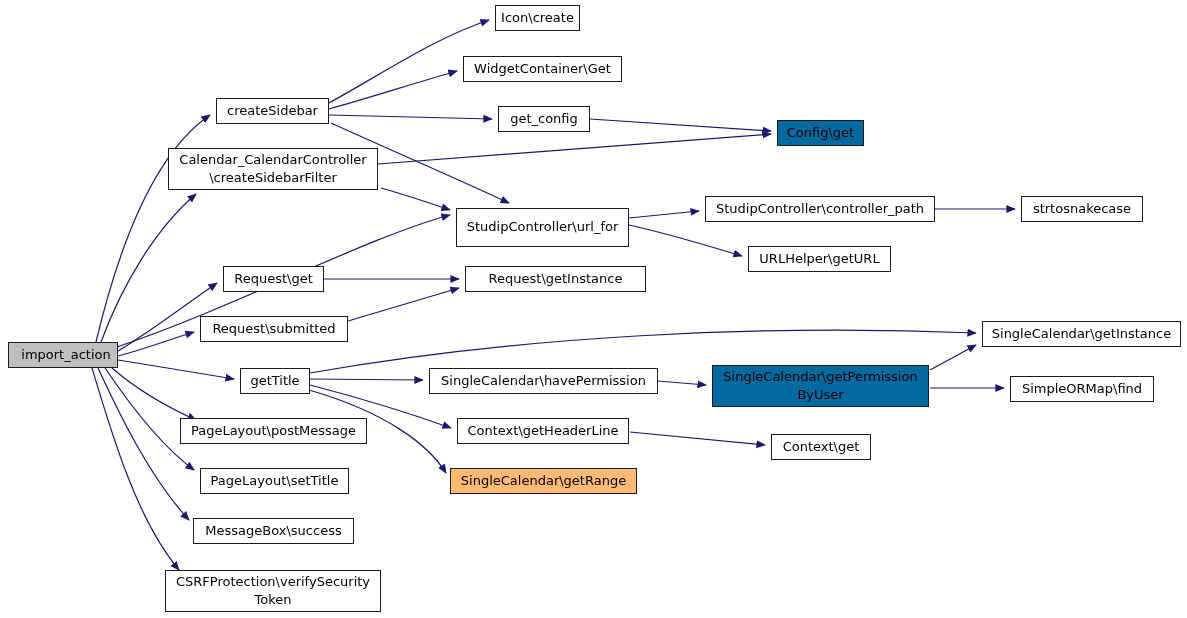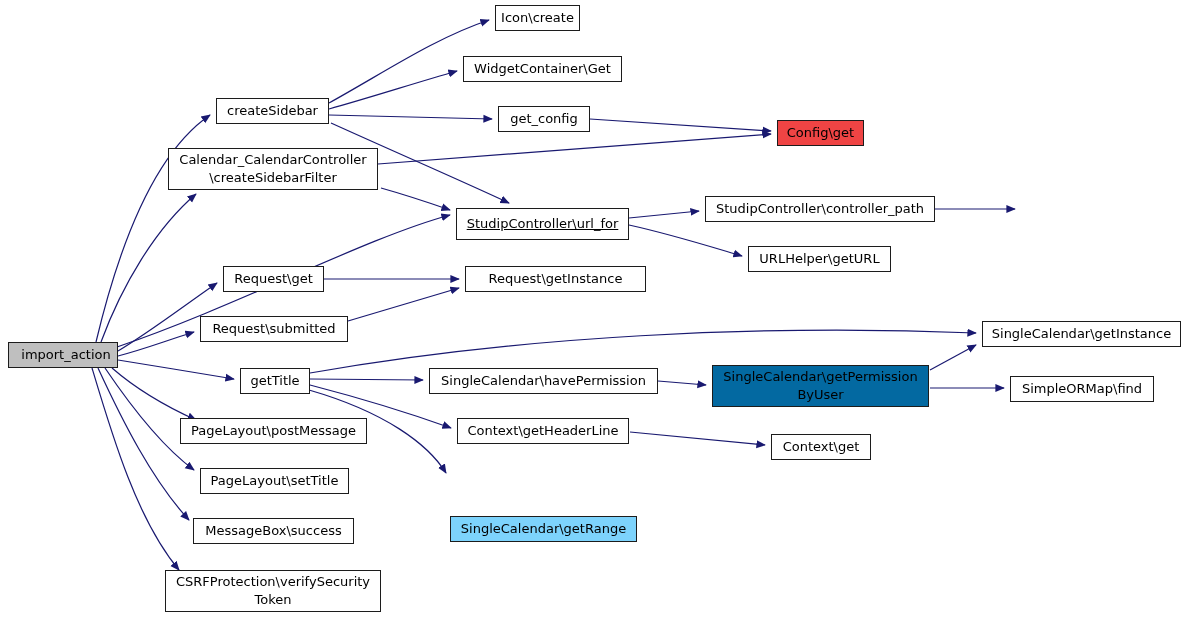--- a/index.html
+++ b/index.html
@@ -103,28 +103,31 @@
     </div>
     <div class="node" style="left: 495px; top: 5px; width: 85px; height: 26px; border-color: rgb(28, 28, 28); background: rgb(255, 255, 255); color: rgb(0, 0, 0);">
       <span>Icon\create</span>
     </div>
     <div class="node" style="left: 463px; top: 56px; width: 159px; height: 26px; border-color: rgb(28, 28, 28); background: rgb(255, 255, 255); color: rgb(0, 0, 0);">
       <span>WidgetContainer\Get</span>
     </div>
     <div class="node" style="left: 498px; top: 106px; width: 92px; height: 26px; border-color: rgb(28, 28, 28); background: rgb(255, 255, 255); color: rgb(0, 0, 0);">
       <span>get_config</span>
     </div>
-    <div class="node" style="left: 777px; top: 120px; width: 87px; height: 26px; border-color: rgb(28, 28, 28); background: #ef4444; color: rgb(0, 0, 0);">
+    <div class="node" style="left: 777px; top: 120px; width: 87px; height: 26px; border-color: rgb(28, 28, 28); background: #0369a1; color: rgb(0, 0, 0);">
       <span>Config\get</span>
     </div>
-    <div class="node" style="left: 456px; top: 208px; width: 173px; height: 32px; border-color: rgb(28, 28, 28); background: rgb(255, 255, 255); color: rgb(0, 0, 0); text-decoration: underline;">
+    <div class="node" style="left: 456px; top: 208px; width: 173px; height: 39px; border-color: rgb(28, 28, 28); background: rgb(255, 255, 255); color: rgb(0, 0, 0);">
       <span>StudipController\url_for</span>
     </div>
     <div class="node" style="left: 705px; top: 196px; width: 230px; height: 26px; border-color: rgb(28, 28, 28); background: rgb(255, 255, 255); color: rgb(0, 0, 0);">
       <span>StudipController\controller_path</span>
+    </div>
+    <div class="node" style="left: 1021px; top: 196px; width: 122px; height: 26px; border-color: rgb(28, 28, 28); background: rgb(255, 255, 255); color: rgb(0, 0, 0);">
+      <span>strtosnakecase</span>
     </div>
     <div class="node" style="left: 748px; top: 246px; width: 143px; height: 26px; border-color: rgb(28, 28, 28); background: rgb(255, 255, 255); color: rgb(0, 0, 0);">
       <span>URLHelper\getURL</span>
     </div>
     <div class="node" style="left: 223px; top: 266px; width: 101px; height: 26px; border-color: rgb(28, 28, 28); background: rgb(255, 255, 255); color: rgb(0, 0, 0);">
       <span>Request\get</span>
     </div>
     <div class="node" style="left: 465px; top: 266px; width: 181px; height: 26px; border-color: rgb(28, 28, 28); background: rgb(255, 255, 255); color: rgb(0, 0, 0);">
       <span>Request\getInstance</span>
     </div>
@@ -152,21 +155,21 @@
     </div>
     <div class="node" style="left: 457px; top: 418px; width: 172px; height: 26px; border-color: rgb(28, 28, 28); background: rgb(255, 255, 255); color: rgb(0, 0, 0);">
       <span>Context\getHeaderLine</span>
     </div>
     <div class="node" style="left: 771px; top: 434px; width: 100px; height: 26px; border-color: rgb(28, 28, 28); background: rgb(255, 255, 255); color: rgb(0, 0, 0); align-items: center;">
       <span>Context\get</span>
     </div>
     <div class="node" style="left: 200px; top: 468px; width: 149px; height: 26px; border-color: rgb(28, 28, 28); background: rgb(255, 255, 255); color: rgb(0, 0, 0);">
       <span>PageLayout\setTitle</span>
     </div>
-    <div class="node" style="left: 450px; top: 468px; width: 187px; height: 26px; border-color: rgb(28, 28, 28); background: #7dd3fc; color: rgb(0, 0, 0); margin-top: 48px;">
+    <div class="node" style="left: 450px; top: 468px; width: 187px; height: 26px; border-color: rgb(28, 28, 28); background: #fdba74; color: rgb(0, 0, 0);">
       <span>SingleCalendar\getRange</span>
     </div>
     <div class="node" style="left: 193px; top: 518px; width: 161px; height: 26px; border-color: rgb(28, 28, 28); background: rgb(255, 255, 255); color: rgb(0, 0, 0);">
       <span>MessageBox\success</span>
     </div>
     <div class="node" style="left: 165px; top: 570px; width: 216px; height: 42px; border-color: rgb(28, 28, 28); background: rgb(255, 255, 255); color: rgb(0, 0, 0);">
       <span>CSRFProtection\verifySecurity</span>
       <span>Token</span>
     </div>
   </div>

